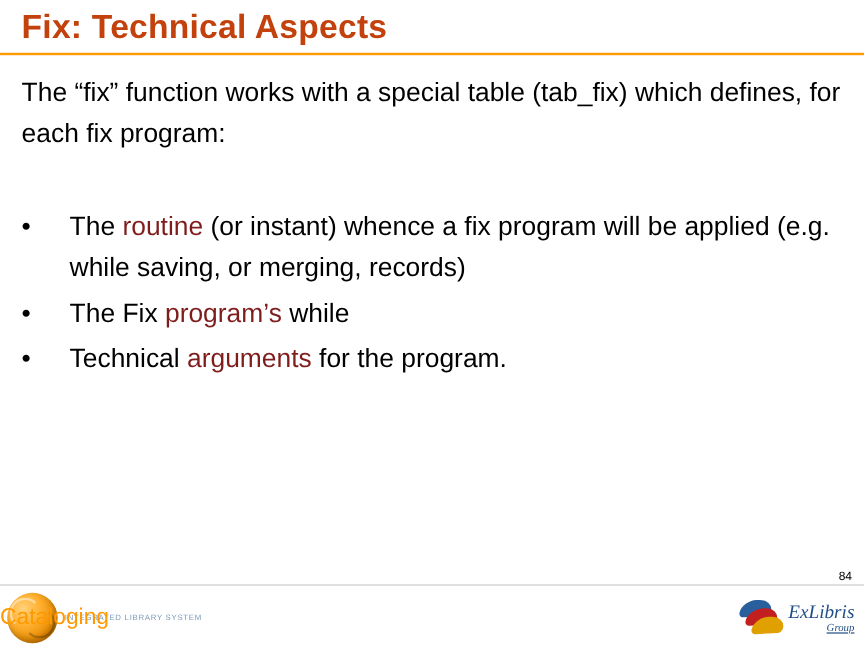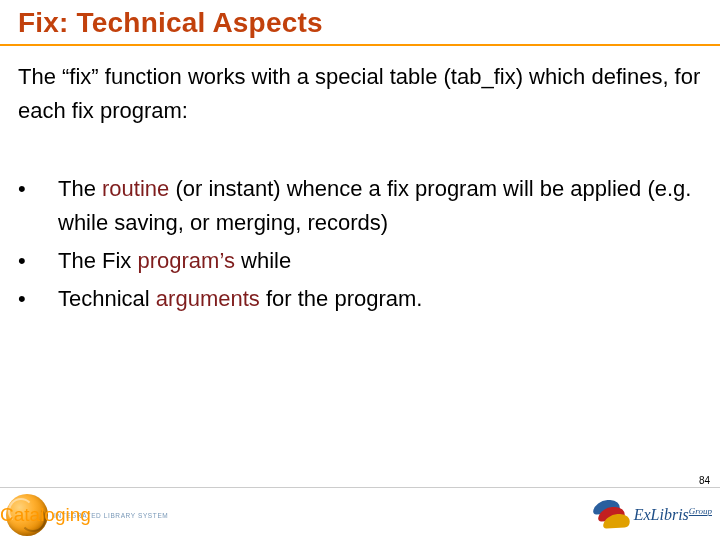--- a/index.html
+++ b/index.html
@@ -175,20 +175,21 @@
     width: 26px;
     height: 14px;
     border-radius: 12px 12px 4px 4px / 10px 10px 4px 4px;
     transform: skewX(-14deg) rotate(-3deg);
   }
   .ex-shape.a { left: 0; top: 0;  background: #2a5f9e; }
   .ex-shape.b { left: 5px; top: 7px; background: #c22020; }
   .ex-shape.c { left: 10px; top: 14px; background: #e0a000; }
   .ex-text {
     display: flex;
+    flex-direction: column;
     line-height: 1;
   }
   .ex-main {
     font-family: Georgia, "Times New Roman", serif;
     font-style: italic;
     font-size: 16px;
     color: #1e4e87;
   }
   .ex-sub {
     font-family: Georgia, "Times New Roman", serif;

